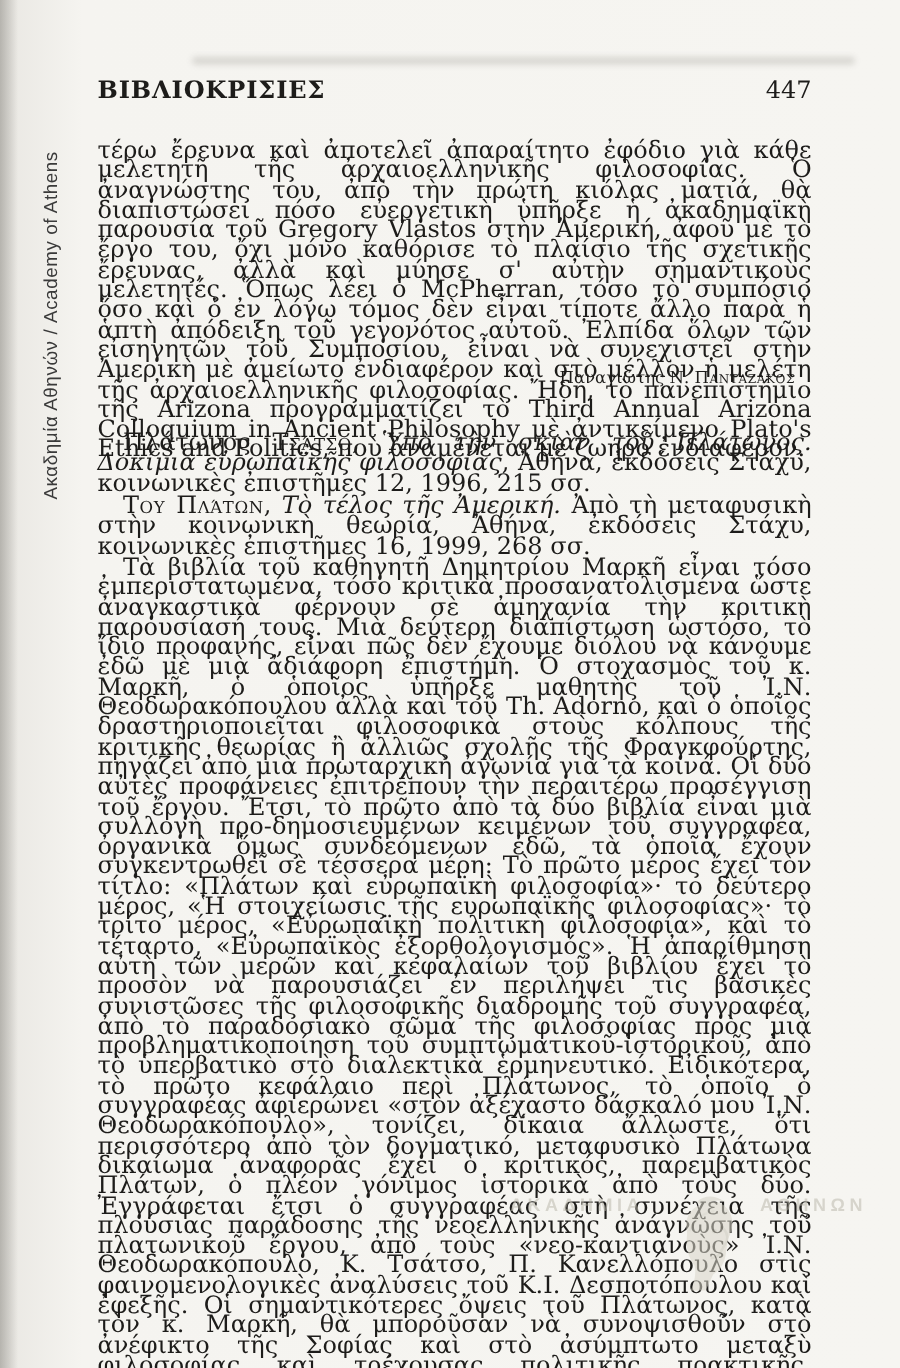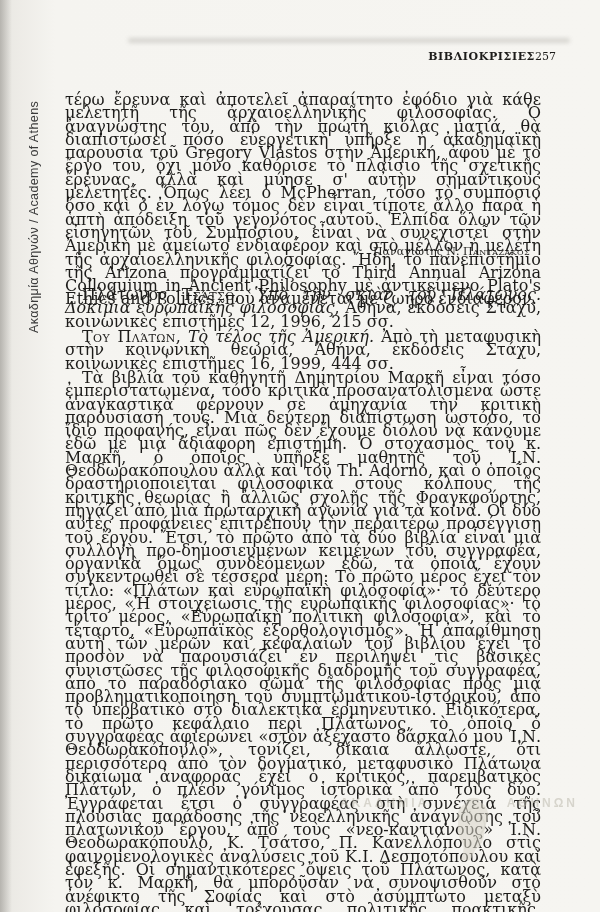--- a/index.html
+++ b/index.html
@@ -18,23 +18,23 @@
     background:#6a675f;opacity:.22;filter:blur(2px);border-radius:3px;
   }
   .sidebar-text{
     position:absolute;left:27px;top:333px;
     transform:rotate(-90deg);transform-origin:0 0;
     white-space:nowrap;
     font-family:"Liberation Sans","DejaVu Sans",sans-serif;
     font-size:12.5px;letter-spacing:.4px;color:#3a3a3a;
   }
   .running-head{
-    position:absolute;left:80px;top:50px;width:476px;
-    display:flex;justify-content:flex-end;
-    font-weight:bold;font-size:11px;letter-spacing:.6px;
+    position:absolute;left:65px;top:50px;width:476px;
+    display:flex;justify-content:space-between;
+    font-weight:bold;font-size:16px;letter-spacing:.6px;
   }
   .running-head .pageno{font-weight:normal;letter-spacing:0;}
   .body-text{
     position:absolute;left:65px;width:476px;margin:0;
     font-size:16px;line-height:13.3px;text-align:justify;
     color:#1d1c1a;
   }
   .continuation{top:93px;}
   .signature{
     position:absolute;right:70px;top:245px;text-align:right;
@@ -62,34 +62,34 @@
 </head>
 <body>
 
 <div class="scan-edge"></div>
 <div class="scan-streak"></div>
 
 <div class="sidebar-text">Ακαδημία Αθηνών / Academy of Athens</div>
 
 <header class="running-head">
   <span>ΒΙΒΛΙΟΚΡΙΣΙΕΣ</span>
-  <span class="pageno">257</span>
+  <span class="pageno">447</span>
 </header>
 
 <p class="body-text continuation">τέρω ἔρευνα καὶ ἀποτελεῖ ἀπαραίτητο ἐφόδιο γιὰ κάθε μελετητῆ τῆς ἀρχαιοελληνικῆς φιλοσοφίας. Ὁ ἀναγνώστης του, ἀπὸ τὴν πρώτη κιόλας ματιά, θὰ διαπιστώσει πόσο εὐεργετικὴ ὑπῆρξε ἡ ἀκαδημαϊκὴ παρουσία τοῦ Gregory Vlastos στὴν Ἀμερική, ἀφοῦ μὲ τὸ ἔργο του, ὄχι μόνο καθόρισε τὸ πλαίσιο τῆς σχετικῆς ἔρευνας, ἀλλὰ καὶ μύησε σ' αὐτὴν σημαντικοὺς μελετητές. Ὅπως λέει ὁ McPherran, τόσο τὸ συμπόσιο ὅσο καὶ ὁ ἐν λόγῳ τόμος δὲν εἶναι τίποτε ἄλλο παρὰ ἡ ἁπτὴ ἀπόδειξη τοῦ γεγονότος αὐτοῦ. Ἐλπίδα ὅλων τῶν εἰσηγητῶν τοῦ Συμποσίου, εἶναι νὰ συνεχιστεῖ στὴν Ἀμερικὴ μὲ ἀμείωτο ἐνδιαφέρον καὶ στὸ μέλλον ἡ μελέτη τῆς ἀρχαιοελληνικῆς φιλοσοφίας. Ἤδη, τὸ πανεπιστήμιο τῆς Arizona προγραμματίζει τὸ Third Annual Arizona Colloquium in Ancient Philosophy μὲ ἀντικείμενο Plato's Ethics and Politics, ποὺ ἀναμένεται μὲ ζωηρὸ ἐνδιαφέρον.</p>
 
 <div class="signature">
   <div class="sig-inner">
     <div><span>Παναγιώτης Ν. </span><span class="small-caps">Πανταζακος</span></div>
   </div>
 </div>
 
 <p class="body-text citation" id="citation-1"><span>Πλάτωνος </span><span class="small-caps">Τσάτσο</span><span>, </span><i>Ὑπὸ τὴν σκιὰν τοῦ Πλάτωνος. Δοκίμια εὐρωπαϊκῆς φιλοσοφίας</i><span>, Ἀθήνα, ἐκδόσεις Στάχυ, κοινωνικὲς ἐπιστῆμες 12, 1996, 215 σσ.</span></p>
 
-<p class="body-text citation" id="citation-2"><span></span><span class="small-caps">Του Πλάτων</span><span>, </span><i>Τὸ τέλος τῆς Ἀμερική.</i><span> Ἀπὸ τὴ μεταφυσικὴ στὴν κοινωνικὴ θεωρία, Ἀθήνα, ἐκδόσεις Στάχυ, κοινωνικὲς ἐπιστῆμες 16, 1999, 444 σσ.</span></p>
+<p class="body-text citation" id="citation-2"><span></span><span class="small-caps">Του Πλάτων</span><span>, </span><i>Τὸ τέλος τῆς Ἀμερική.</i><span> Ἀπὸ τὴ μεταφυσικὴ στὴν κοινωνικὴ θεωρία, Ἀθήνα, ἐκδόσεις Στάχυ, κοινωνικὲς ἐπιστῆμες 16, 1999, 268 σσ.</span></p>
 
 <p class="body-text main-paragraph">Τὰ βιβλία τοῦ καθηγητῆ Δημητρίου Μαρκῆ εἶναι τόσο ἐμπεριστατωμένα, τόσο κριτικὰ προσανατολισμένα ὥστε ἀναγκαστικὰ φέρνουν σὲ ἀμηχανία τὴν κριτικὴ παρουσίασή τους. Μιὰ δεύτερη διαπίστωση ὡστόσο, τὸ ἴδιο προφανής, εἶναι πῶς δὲν ἔχουμε διόλου νὰ κάνουμε ἐδῶ μὲ μιὰ ἀδιάφορη ἐπιστήμη. Ὁ στοχασμὸς τοῦ κ. Μαρκῆ, ὁ ὁποῖος ὑπῆρξε μαθητὴς τοῦ Ἰ.Ν. Θεοδωρακόπουλου ἀλλὰ καὶ τοῦ Th. Adorno, καὶ ὁ ὁποῖος δραστηριοποιεῖται φιλοσοφικὰ στοὺς κόλπους τῆς κριτικῆς θεωρίας ἢ ἀλλιῶς σχολῆς τῆς Φραγκφούρτης, πηγάζει ἀπὸ μιὰ πρωταρχικὴ ἀγωνία γιὰ τὰ κοινά. Οἱ δύο αὐτὲς προφάνειες ἐπιτρέπουν τὴν περαιτέρω προσέγγιση τοῦ ἔργου. Ἔτσι, τὸ πρῶτο ἀπὸ τὰ δύο βιβλία εἶναι μιὰ συλλογὴ προ-δημοσιευμένων κειμένων τοῦ συγγραφέα, ὀργανικὰ ὅμως συνδεόμενων ἐδῶ, τὰ ὁποῖα ἔχουν συγκεντρωθεῖ σὲ τέσσερα μέρη: Τὸ πρῶτο μέρος ἔχει τὸν τίτλο: «Πλάτων καὶ εὐρωπαϊκὴ φιλοσοφία»· το δεύτερο μέρος, «Ἡ στοιχείωσις τῆς ευρωπαϊκῆς φιλοσοφίας»· τὸ τρίτο μέρος, «Εὐρωπαϊκὴ πολιτικὴ φιλοσοφία», καὶ τὸ τέταρτο, «Εὐρωπαϊκὸς ἐξορθολογισμός». Ἡ ἀπαρίθμηση αὐτὴ τῶν μερῶν καὶ κεφαλαίων τοῦ βιβλίου ἔχει τὸ προσὸν νὰ παρουσιάζει ἐν περιλήψει τὶς βασικὲς συνιστῶσες τῆς φιλοσοφικῆς διαδρομῆς τοῦ συγγραφέα, ἀπὸ τὸ παραδοσιακὸ σῶμα τῆς φιλοσοφίας πρὸς μιὰ προβληματικοποίηση τοῦ συμπτωματικοῦ-ἱστορικοῦ, ἀπὸ τὸ ὑπερβατικὸ στὸ διαλεκτικὰ ἑρμηνευτικό. Εἰδικότερα, τὸ πρῶτο κεφάλαιο περὶ Πλάτωνος, τὸ ὁποῖο ὁ συγγραφέας ἀφιερώνει «στὸν ἀξέχαστο δάσκαλό μου Ἰ.Ν. Θεοδωρακόπουλο», τονίζει, δίκαια ἄλλωστε, ὅτι περισσότερο ἀπὸ τὸν δογματικό, μεταφυσικὸ Πλάτωνα δικαίωμα ἀναφορᾶς ἔχει ὁ κριτικός, παρεμβατικὸς Πλάτων, ὁ πλέον γόνιμος ἱστορικὰ ἀπὸ τοὺς δύο. Ἐγγράφεται ἔτσι ὁ συγγραφέας στὴ συνέχεια τῆς πλούσιας παράδοσης τῆς νεοελληνικῆς ἀνάγνωσης τοῦ πλατωνικοῦ ἔργου, ἀπὸ τοὺς «νεο-καντιανοὺς» Ἰ.Ν. Θεοδωρακόπουλο, Κ. Τσάτσο, Π. Κανελλόπουλο στὶς φαινομενολογικὲς ἀναλύσεις τοῦ Κ.Ι. Δεσποτόπουλου καὶ ἐφεξῆς. Οἱ σημαντικότερες ὄψεις τοῦ Πλάτωνος, κατὰ τὸν κ. Μαρκῆ, θὰ μποροῦσαν νὰ συνοψισθοῦν στὸ ἀνέφικτο τῆς Σοφίας καὶ στὸ ἀσύμπτωτο μεταξὺ φιλοσοφίας καὶ τρέχουσας πολιτικῆς πρακτικῆς, κατ'ἀντίθεση μάλιστα πρὸς τὴν ἐγελιανὴ διαλεκτική, δύο σημεῖα ποὺ θὰ ἐνστερνισθεῖ ὁ συγγραφέας στὴν περαιτέρω ἀνάπτυξη τοῦ στοχασμοῦ του. Ἐμπνεόμενος ἀπὸ τὴ λεγόμενη σχολὴ τῆς Φραγκφούρτης θὰ ἀντικαταστήσει στὸν προβληματισμό του τὸ θέμα τῆς Τέχνης, προνομιακὸ ἀντικείμενο πραγμάτευσης γιὰ τὴν κριτικὴ θεωρία, μὲ ἐκεῖνο τῆς γλώσσας, ἐπηρεασμένος ἴσως ἀπὸ τὸν δάσκαλό του Bruno Liebruks, ἢ ἴσως καὶ ἀπὸ τὴν καταγωγή του, καθὼς τὸ ζήτημα τῆς γλώσσας, σὲ ἄλλο ἐπίπεδο βέβαια, ὑπῆρξε καίριο ζήτημα τῆς νεώτερης πνευμα-</p>
 
 <div class="watermark">
   <span class="wm-text">ΑΚΑΔΗΜΙΑ</span>
   <svg class="wm-head" viewBox="0 0 60 80" aria-hidden="true">
     <path d="M18 32 Q14 14 30 8 Q46 2 53 16 Q57 26 51 36 L49 50 Q47 60 39 65 L33 78 L21 78 Q26 66 24 58 Q16 48 18 32 Z" fill="#d9d6ca"></path>
     <path d="M26 6 Q36 -2 48 6 Q40 4 33 8 Q28 10 26 6 Z" fill="#d3d0c4"></path>
     <path d="M45 26 q7 5 5 12 l-5 9 q-3 5 -8 5" stroke="#c6c3b6" stroke-width="2" fill="none"></path>
     <circle cx="40" cy="30" r="2" fill="#c6c3b6"></circle>

